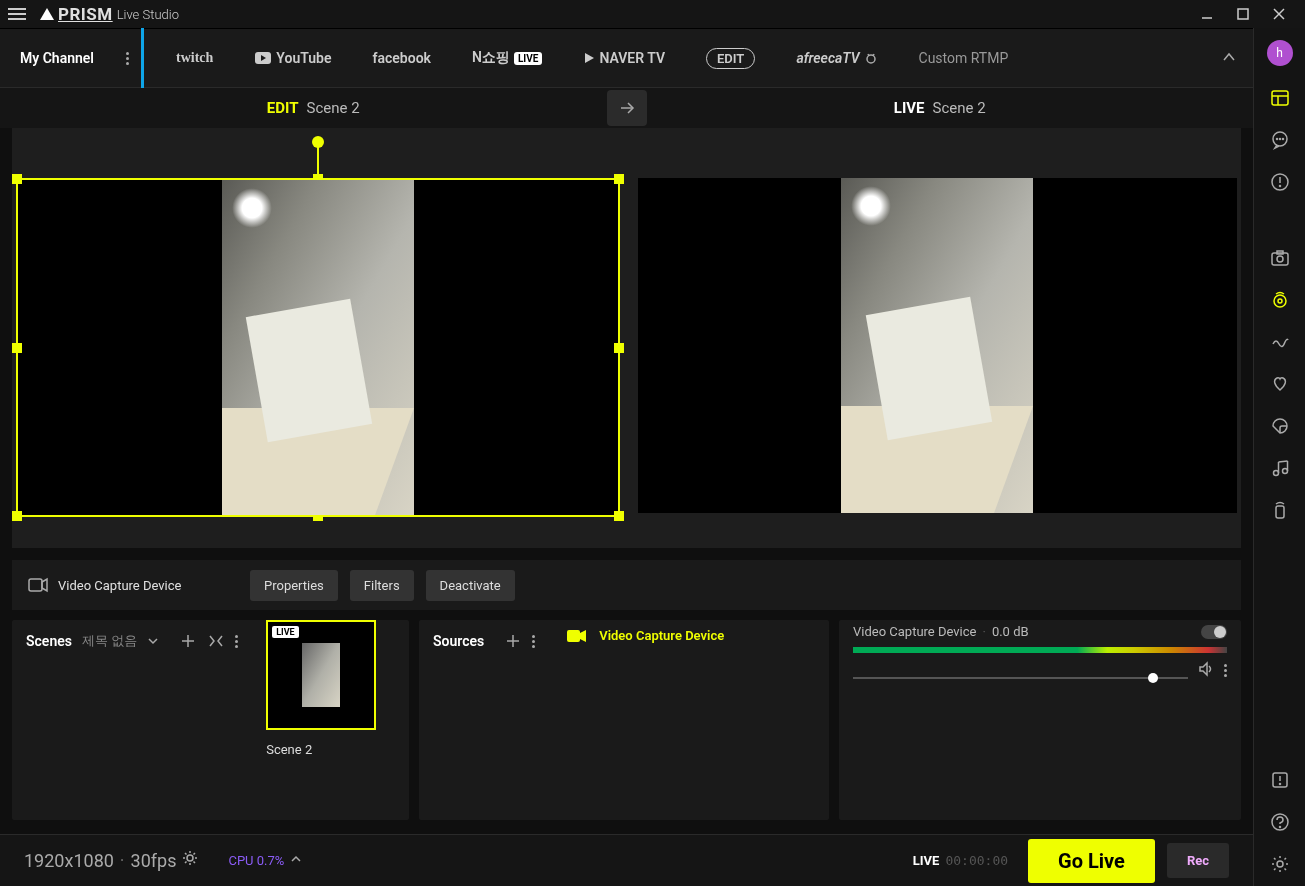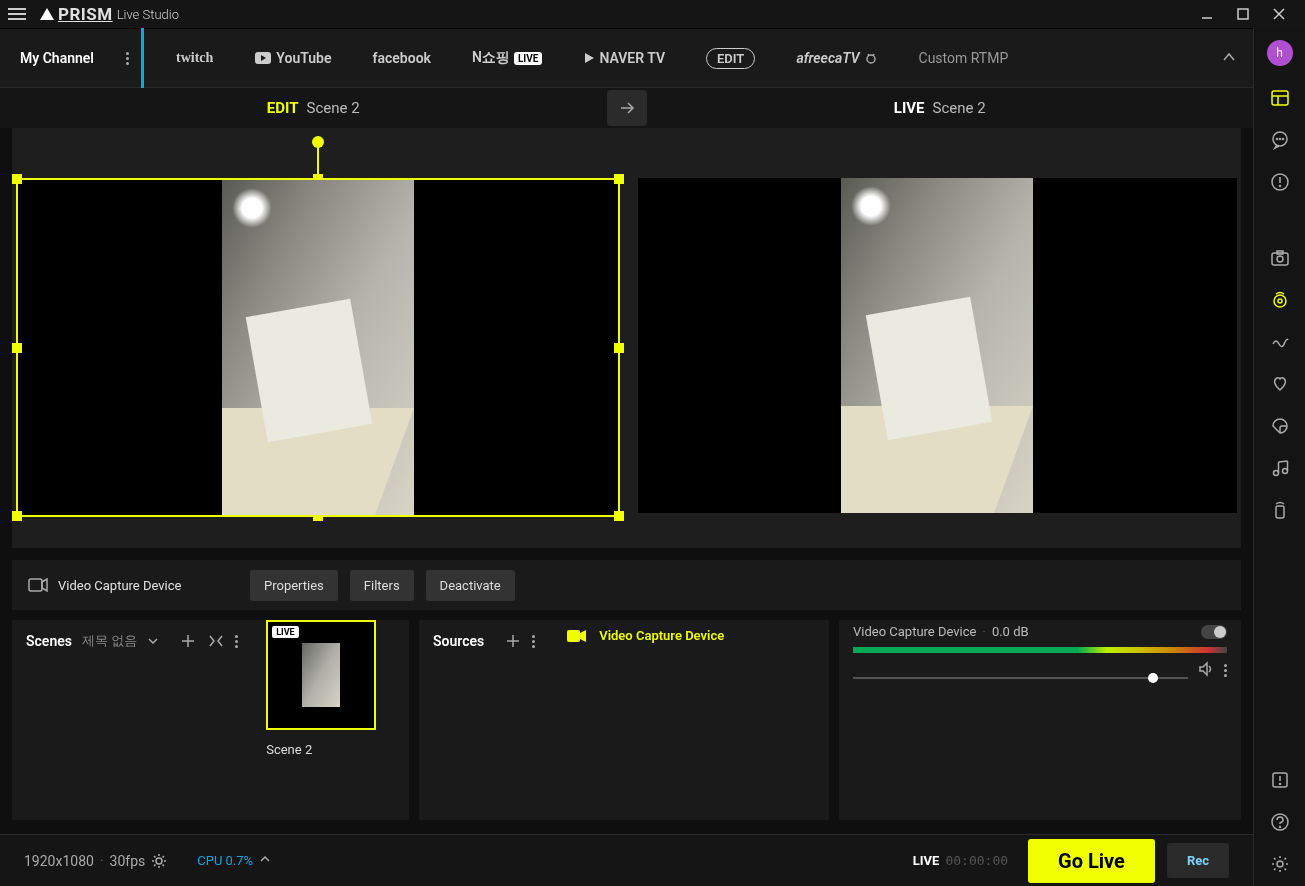--- a/index.html
+++ b/index.html
@@ -230,32 +230,32 @@
 
 .bottombar {
   height: 52px;
   background: #151515;
   border-top: 1px solid #2a2a2a;
   display: flex;
   align-items: center;
   padding: 0 24px;
   margin-top: auto;
 }
-.bottombar .info { color: #aaa; font-size: 14px; display: flex; align-items: flex-start; gap: 6px; }
+.bottombar .info { color: #aaa; font-size: 18px; display: flex; align-items: flex-start; gap: 6px; }
 .bottombar .info .dot { color: #666; }
-.bottombar .cpu { margin-left: 30px; color: #0ea5e9; display: flex; align-items: flex-start; gap: 6px; }
+.bottombar .cpu { margin-left: 30px; color: #8b5cf6; display: flex; align-items: flex-start; gap: 6px; }
 .bottombar .spacer { flex: 1; }
 .bottombar .live-status { color: #fff; font-weight: 700; margin-right: 6px; }
 .bottombar .live-time { color: #555; font-family: monospace; margin-right: 20px; }
 .bottombar .golive-btn {
   background: #efff00; color: #000; font-weight: 700;
   padding: 10px 30px; border-radius: 3px; cursor: pointer; font-size: 20px;
 }
 .bottombar .rec-btn {
-  background: #2a2a2a; color: #7dd3fc; font-weight: 700;
+  background: #2a2a2a; color: #f0abfc; font-weight: 700;
   padding: 10px 20px; border-radius: 3px; cursor: pointer; margin-left: 12px;
 }
 
 
 .main-wrap { display: flex; flex: 1; min-height: 0; }
 .main-col { flex: 1; display: flex; flex-direction: column; min-width: 0; }
 .rightbar {
   width: 52px;
   background: #141414;
   border-left: 1px solid #2a2a2a;

